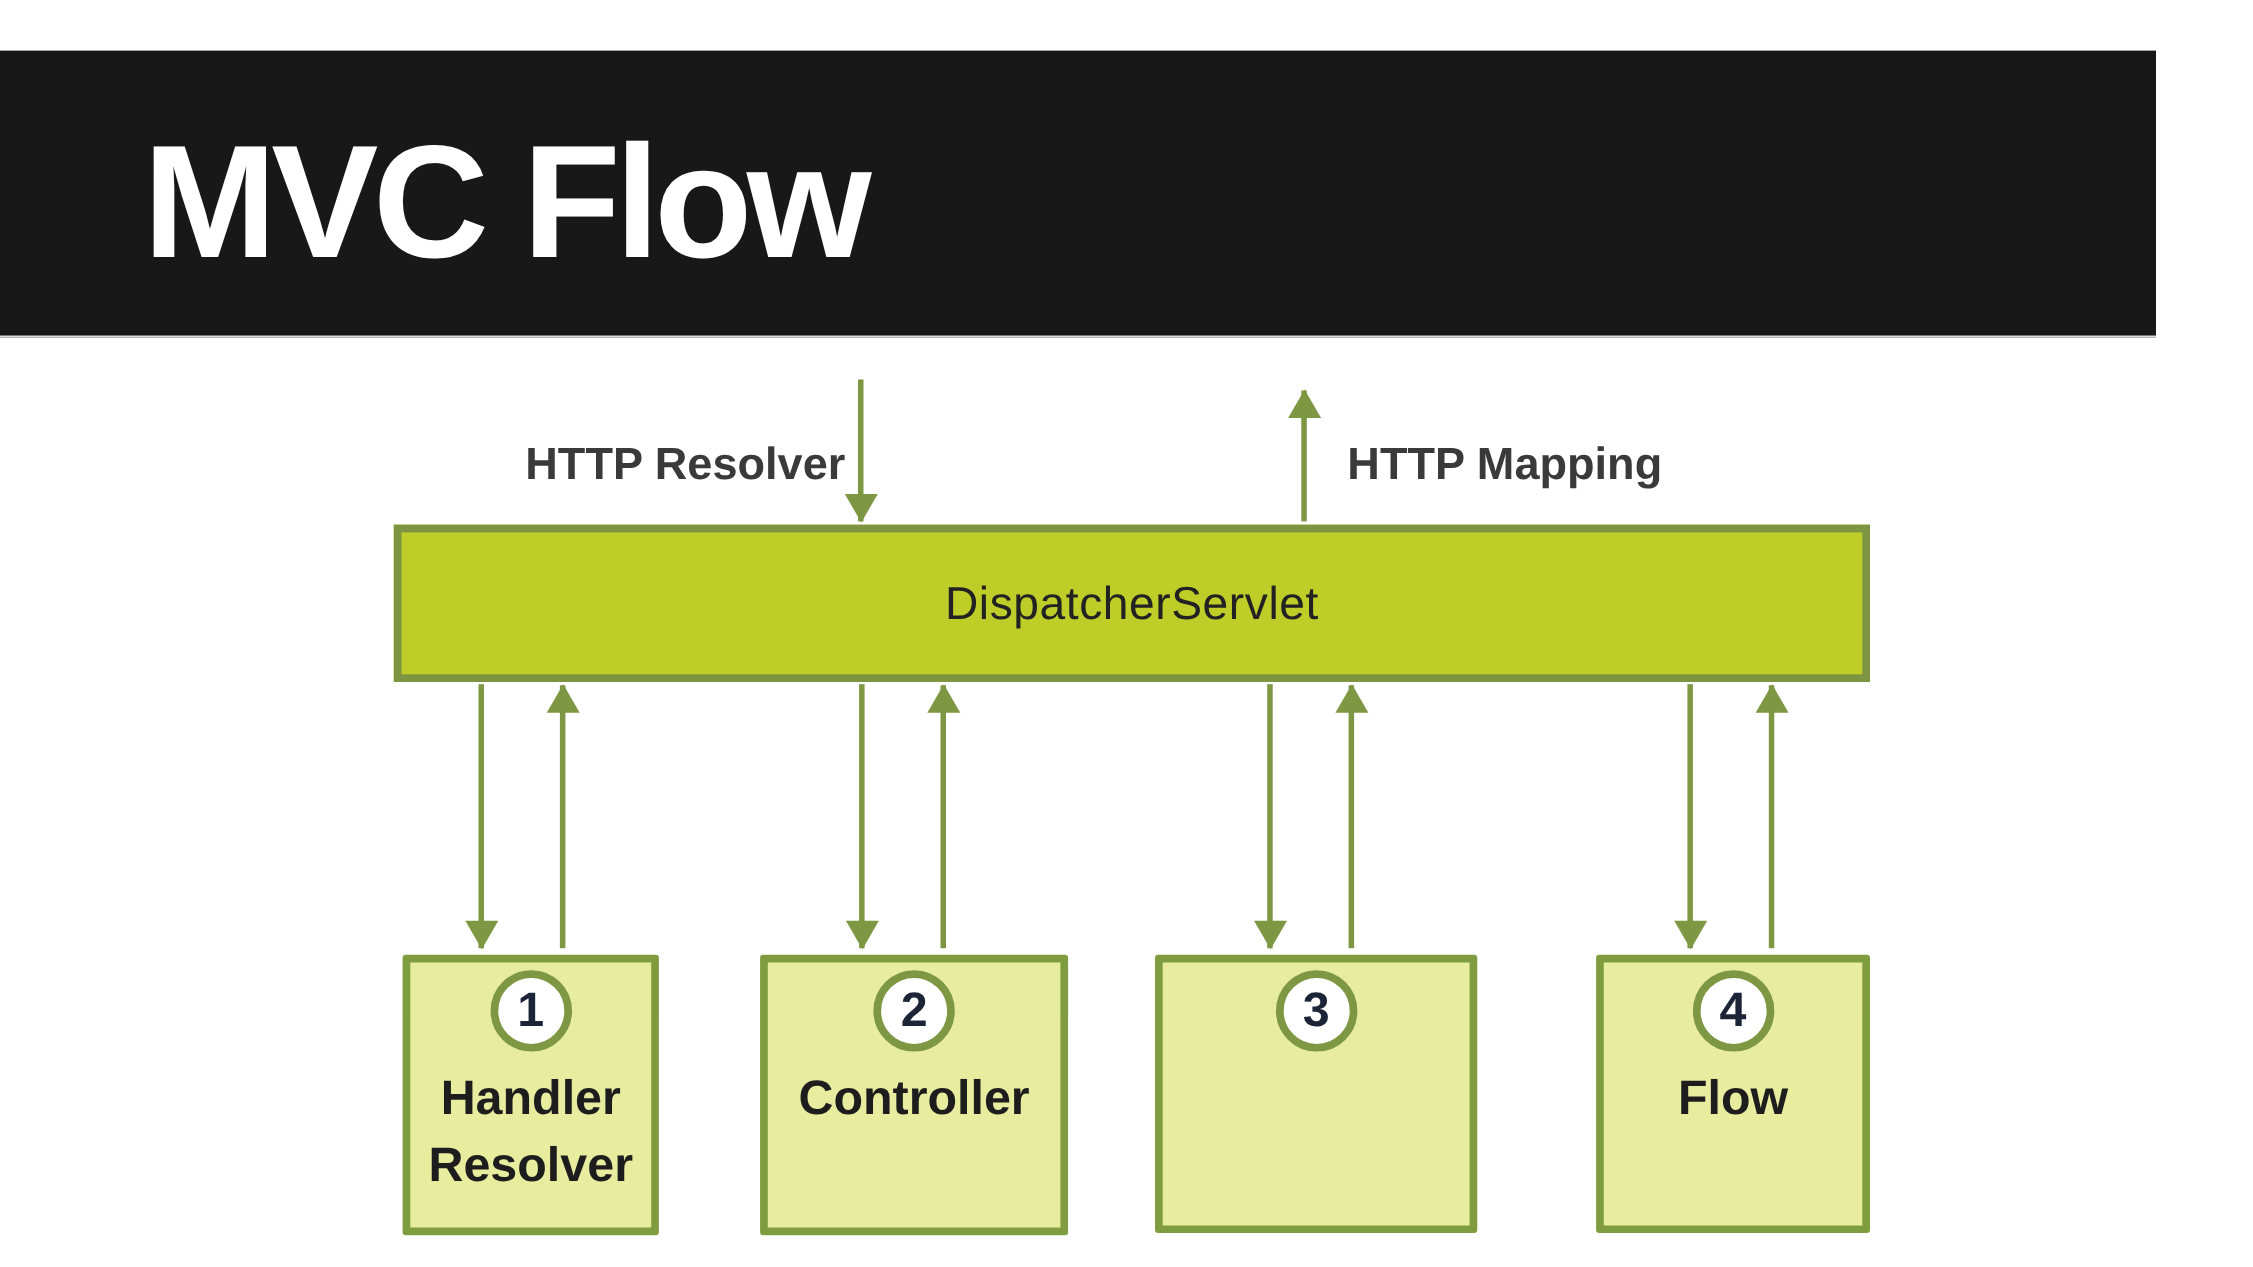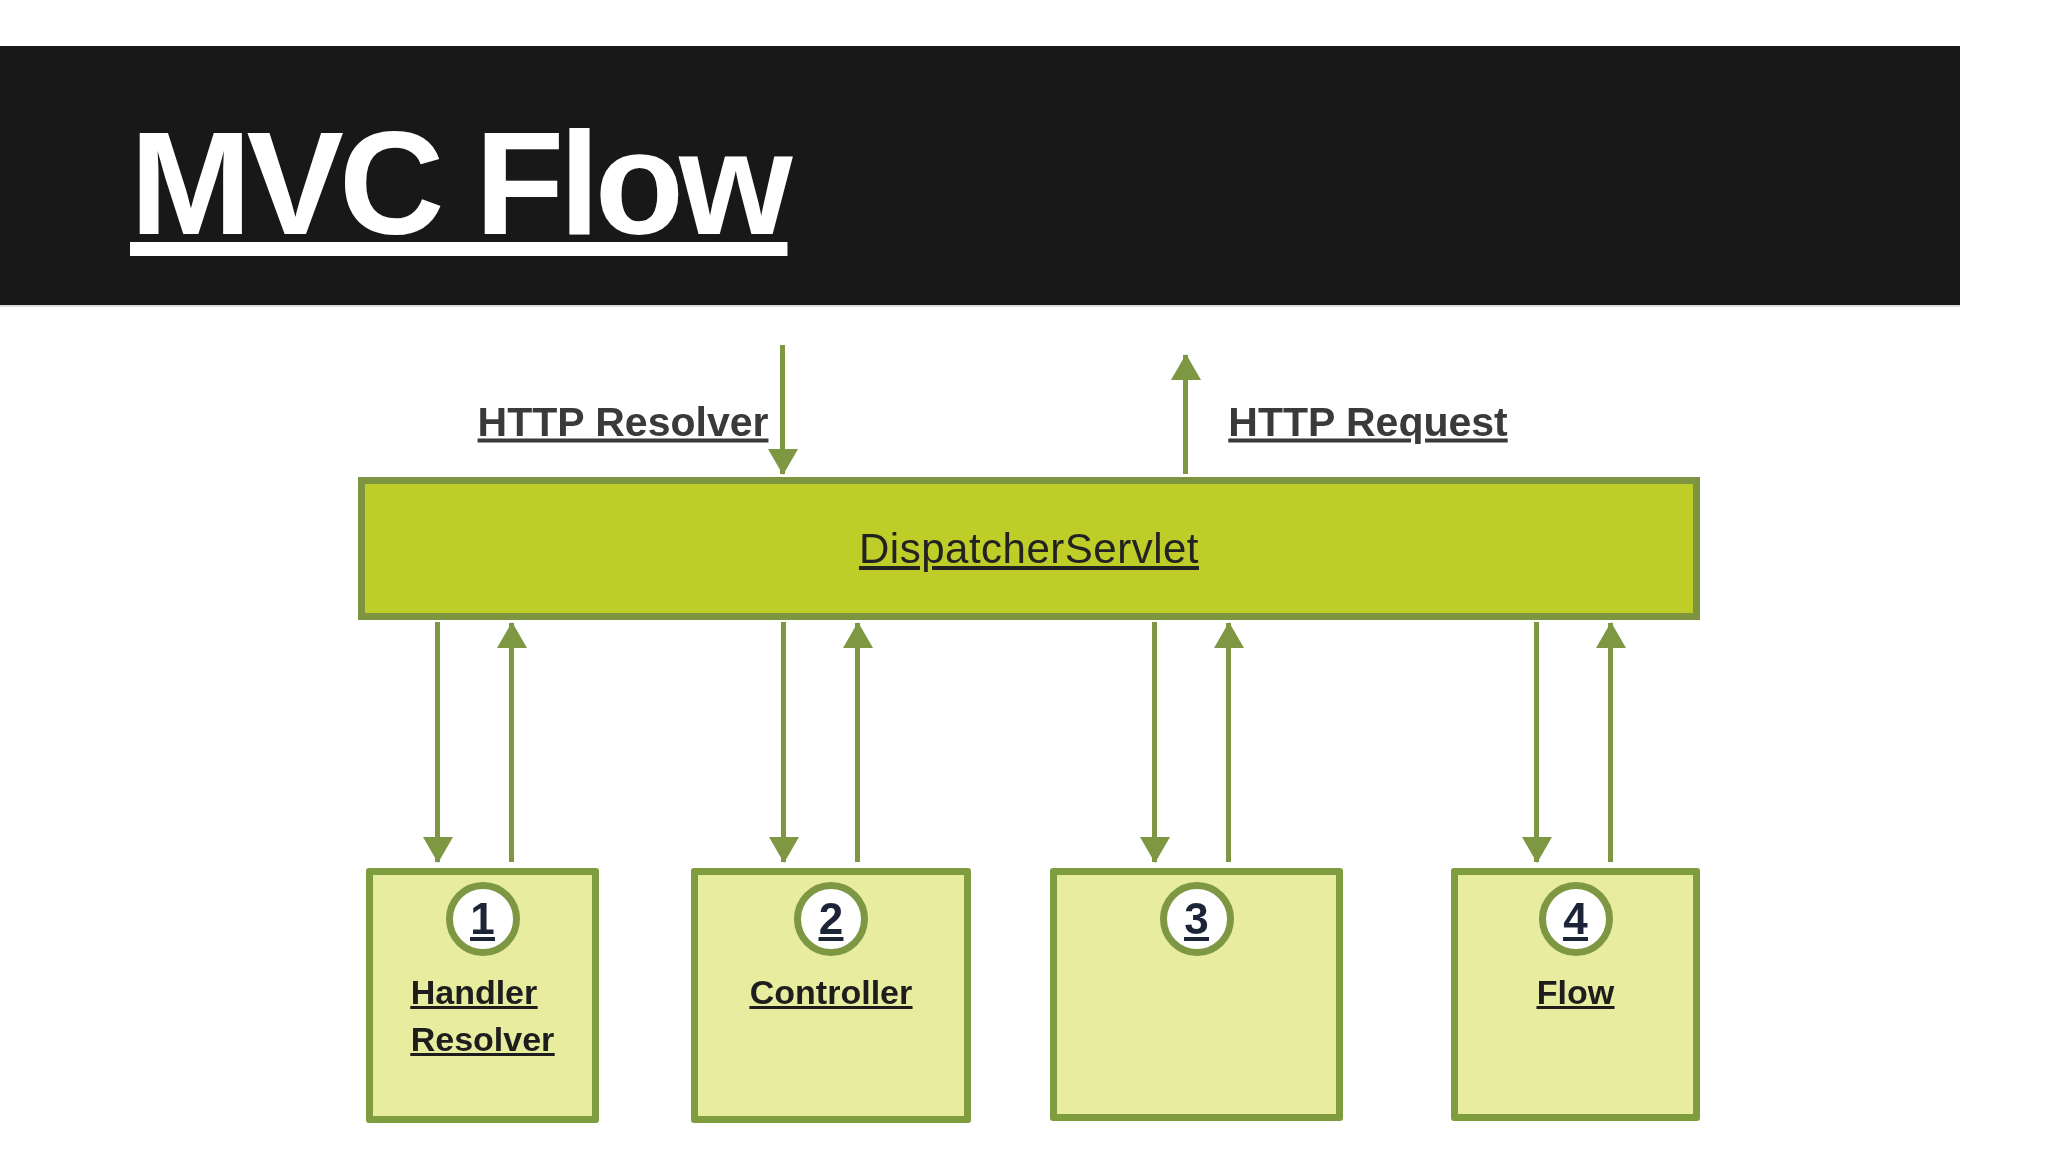--- a/index.html
+++ b/index.html
@@ -8,21 +8,21 @@
     --olive:#7d9742;
     --bar-fill:#bfcd28;
     --bar-border:#7d9440;
     --box-fill:#e8ec9f;
     --box-border:#7f9d3f;
     --label-text:#3a3a3a;
     --box-label-text:#1d1d1d;
     --number-text:#1c2438;
     --servlet-text:#222222;
   }
-  *{margin:0;padding:0;box-sizing:border-box;text-decoration:underline;}
+  *{margin:0;padding:0;box-sizing:border-box;}
   html,body{background:#ffffff;}
   body{font-family:"Liberation Sans", sans-serif;}
   .canvas{
     position:relative;
     width:2048px;height:1152px;
     background:#ffffff;
     overflow:hidden;
   }
   .header-band{
     position:absolute;
@@ -101,39 +101,40 @@
     border:7px solid var(--olive);
     border-radius:50%;
     background:#ffffff;
     display:flex;align-items:center;justify-content:center;
     font-size:44px;
     font-weight:600;
     color:var(--number-text);
   }
   .box-label{
     margin-top:13px;
-    font-size:34px;
+    font-size:44px;
     font-weight:bold;
     color:var(--box-label-text);
+    text-align:center;
     line-height:1.38;
     white-space:nowrap;
   }
 </style>
 </head>
 <body>
 
 <div class="canvas">
 
   <div class="header-band">
     <h1 class="slide-title">MVC Flow</h1>
   </div>
 
   <div class="http-label" style="left:623px;top:422px;">HTTP Resolver</div>
 
-  <div class="http-label" style="left:1368px;top:422px;">HTTP Request</div>
+  <div class="http-label" style="left:1368px;top:422px;">HTTP Mapping</div>
 
   <div class="servlet-bar">
     <span class="servlet-label">DispatcherServlet</span>
   </div>
 
   <div id="arrows">
       <div class="arrow down" style="left: 780px; top: 345px; height: 129px;"></div>
       <div class="arrow up" style="left: 1183px; top: 355px; height: 119px;"></div>
       <div class="arrow down" style="left: 435px; top: 622px; height: 240px;"></div>
       <div class="arrow up" style="left: 509px; top: 623px; height: 239px;"></div>

